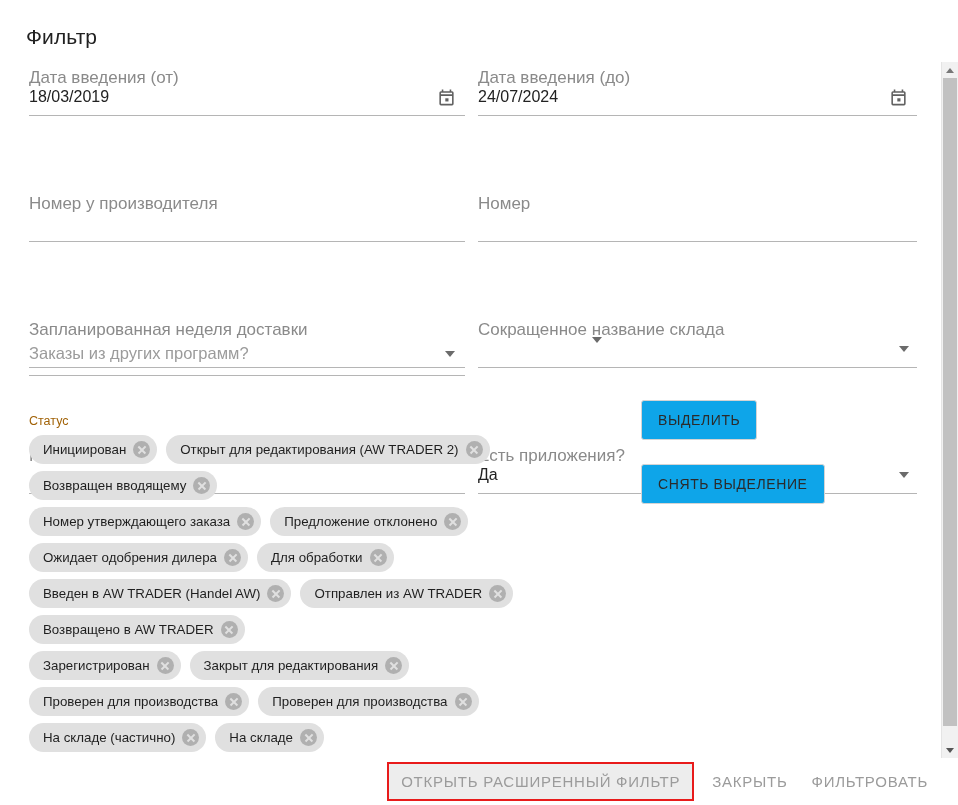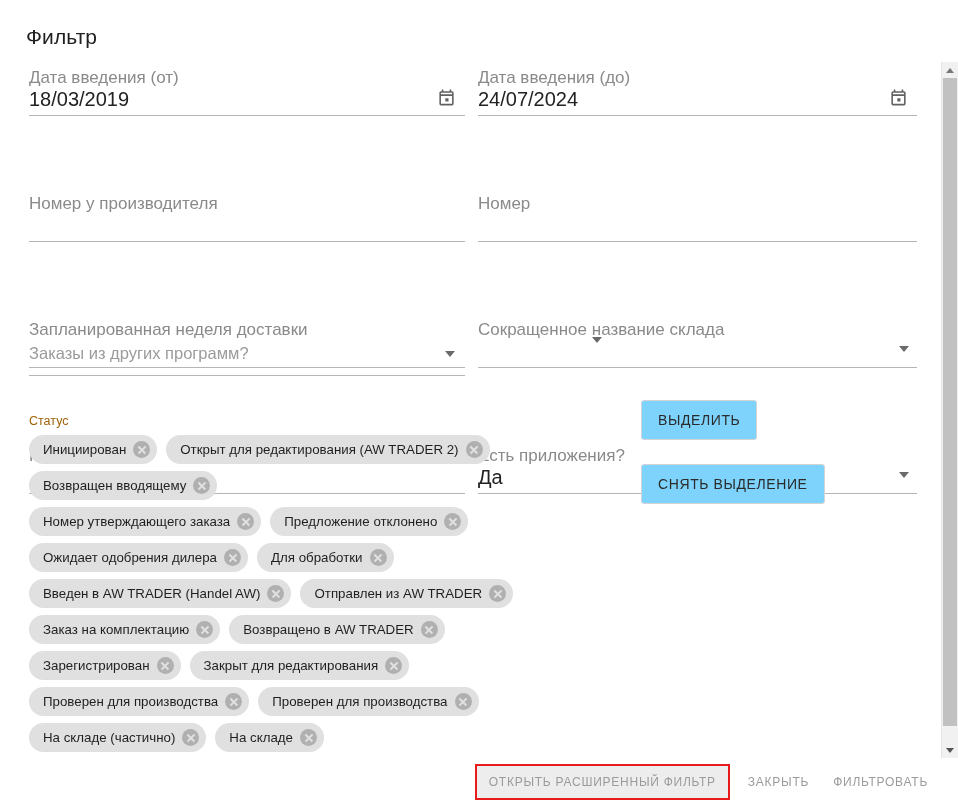--- a/index.html
+++ b/index.html
@@ -56,21 +56,21 @@
     left: 0;
     top: 8px;
     font-size: 17px;
     color: #8a8a8a;
     white-space: nowrap;
   }
   .field-value {
     position: absolute;
     left: 0;
     top: 28px;
-    font-size: 20px;
+    font-size: 16px;
     color: #222222;
     white-space: nowrap;
   }
   .field-underline {
     position: absolute;
     left: 0;
     right: 0;
     bottom: 7px;
     height: 1px;
     background: #b5b5b5;
@@ -188,21 +188,21 @@
   }
 
   
   .side-buttons {
     position: absolute;
     left: 641px;
     top: 340px;
   }
   .outlined-btn {
     display: block;
-    background: #7dd3fc;
+    background: #0ea5e9;
     border: 1px solid #d4d4d4;
     border-radius: 3px;
     font-family: "Liberation Sans", sans-serif;
     font-size: 14px;
     letter-spacing: 0.6px;
     color: #2b2b2b;
     padding: 11px 16px;
     cursor: pointer;
     margin-bottom: 24px;
     text-align: center;
@@ -262,21 +262,21 @@
     display: flex;
     align-items: center;
     justify-content: flex-end;
     padding-right: 18px;
     box-sizing: border-box;
   }
   .flat-btn {
     background: transparent;
     border: none;
     font-family: "Liberation Sans", sans-serif;
-    font-size: 12px;
+    font-size: 15px;
     letter-spacing: 0.75px;
     color: #9b9b9b;
     padding: 9px 12px;
     cursor: pointer;
     white-space: nowrap;
   }
   .flat-btn.highlighted {
     background: #ededed;
     outline: 2px solid #e81b1b;
     outline-offset: 0px;
@@ -409,24 +409,20 @@
               <span>Введен в AW TRADER (Handel AW)</span>
               <span class="chip-x"></span>
             </span>
             <span class="chip">
               <span>Отправлен из AW TRADER</span>
               <span class="chip-x"></span>
             </span>
           </div>
           <div class="chip-row">
             <span class="chip">
-              <span>Заказ на комплектацию</span>
-              <span class="chip-x"></span>
-            </span>
-            <span class="chip">
               <span>Возвращено в AW TRADER</span>
               <span class="chip-x"></span>
             </span>
           </div>
           <div class="chip-row">
             <span class="chip">
               <span>Зарегистрирован</span>
               <span class="chip-x"></span>
             </span>
             <span class="chip">

